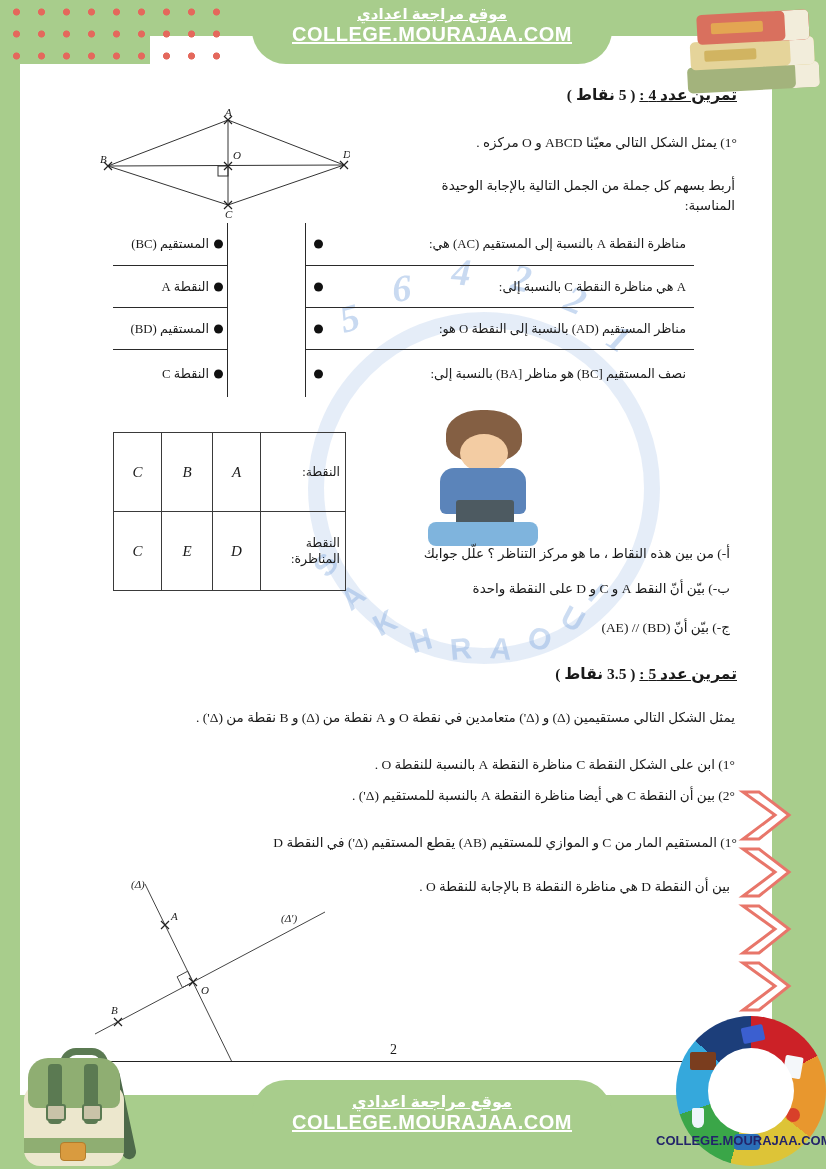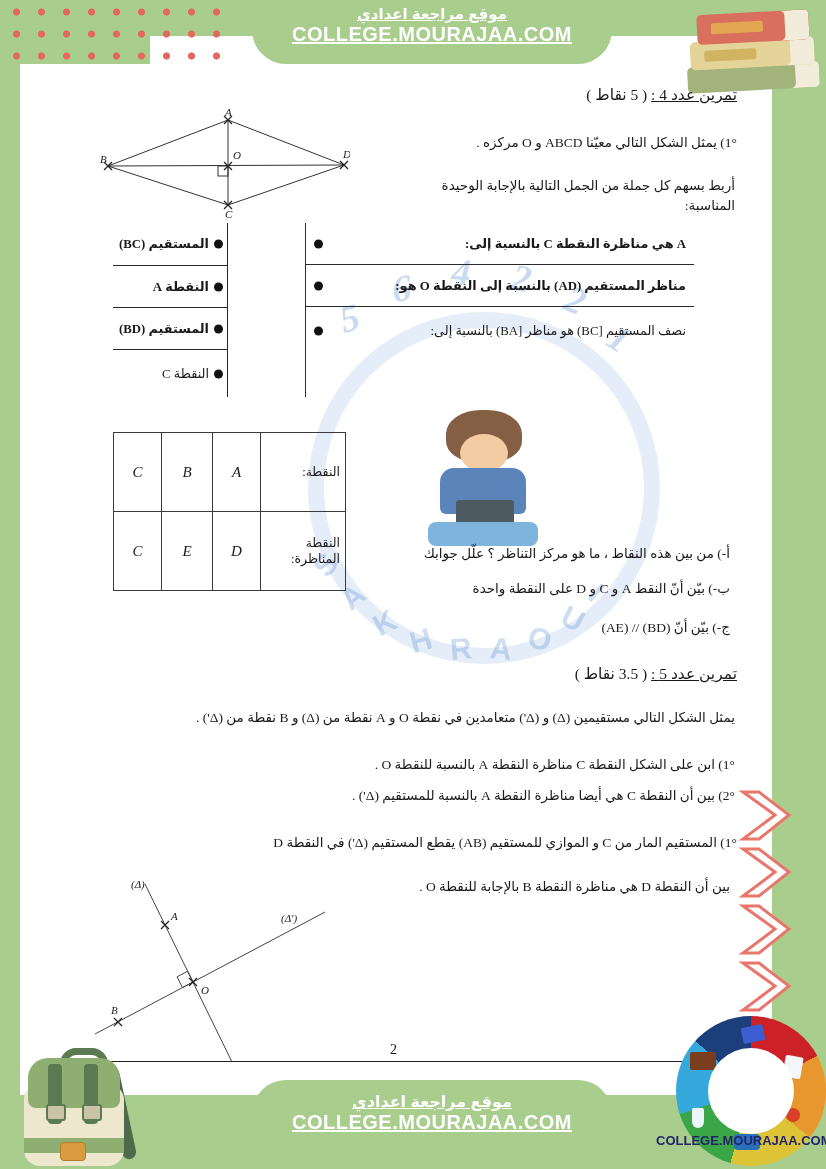--- a/index.html
+++ b/index.html
@@ -15,28 +15,28 @@
   .bump{position:absolute;left:252px;width:360px;background:#a8cd8c;text-align:center;
         font-family:"Liberation Sans","DejaVu Sans",sans-serif;color:#fff;}
   .bump.top{top:0;height:64px;border-radius:0 0 34px 34px;}
   .bump.bottom{top:1080px;height:89px;border-radius:34px 34px 0 0;}
   .band-bottom{position:absolute;left:0;top:1095px;width:826px;height:74px;background:#a8cd8c;}
   .banner-l1{display:block;margin-top:5px;font-size:15px;font-weight:bold;text-decoration:underline;}
   .banner-l2{display:block;font-size:20px;font-weight:bold;text-decoration:underline;letter-spacing:.5px;}
   .bump.bottom .banner-l1{margin-top:12px;font-size:16px;}
   
   .ar{position:absolute;direction:rtl;text-align:right;font-size:13.5px;line-height:1.45;white-space:nowrap;}
-  .ex-head{font-weight:normal;font-size:15.5px;}
+  .ex-head{font-weight:bold;font-size:15.5px;}
   .ex-head .t{text-decoration:underline;}
   
   .match-q{position:absolute;left:305px;top:223px;width:388px;height:174px;border-left:1.5px solid #2a2a2a;}
   .match-a{position:absolute;left:113px;top:223px;width:114px;height:174px;border-right:1.5px solid #2a2a2a;}
   .mrow{position:relative;box-sizing:border-box;}
   .mrow.r1{height:43px;}.mrow.r2{height:42px;}.mrow.r3{height:42px;}.mrow.r4{height:47px;}
-  .mrow.sep{border-bottom:1.3px solid #2a2a2a;font-weight:bold;}
+  .mrow.sep{border-bottom:1.3px solid #2a2a2a;}
   .mrow .txt{position:absolute;right:8px;top:50%;transform:translateY(-50%);direction:rtl;white-space:nowrap;font-size:12.8px;}
   .match-a .mrow .txt{right:18px;}
   .dot{position:absolute;width:9px;height:9px;border-radius:50%;background:#111;top:50%;transform:translateY(-50%);}
   .match-q .dot{left:8px;}
   .match-a .dot{right:4px;}
   
   table.pts{position:absolute;left:113px;top:432px;border-collapse:collapse;direction:ltr;}
   table.pts td{border:1.3px solid #3a3a3a;height:46px;text-align:center;
       font-style:italic;font-size:15px;}
   table.pts td.c1{width:45px;} table.pts td.c2{width:48px;} table.pts td.c3{width:45px;}
@@ -157,20 +157,24 @@
       <path d="M124,56 l8,8 M124,64 l8,-8"></path>
     </g>
     <text class="figlab" x="125" y="10">A</text>
     <text class="figlab" x="0" y="57">B</text>
     <text class="figlab" x="125" y="112">C</text>
     <text class="figlab" x="243" y="52">D</text>
     <text class="figlab" x="133" y="53">O</text>
   </svg>
 
   <div class="match-q">
+    <div class="mrow r1 sep">
+      <span class="dot"></span>
+      <div class="txt">مناظرة النقطة A بالنسبة إلى المستقيم (AC) هي:</div>
+    </div>
     <div class="mrow r2 sep">
       <span class="dot"></span>
       <div class="txt">A هي مناظرة النقطة C بالنسبة إلى:</div>
     </div>
     <div class="mrow r3 sep">
       <span class="dot"></span>
       <div class="txt">مناظر المستقيم (AD) بالنسبة إلى النقطة O هو:</div>
     </div>
     <div class="mrow r4">
       <span class="dot"></span>

